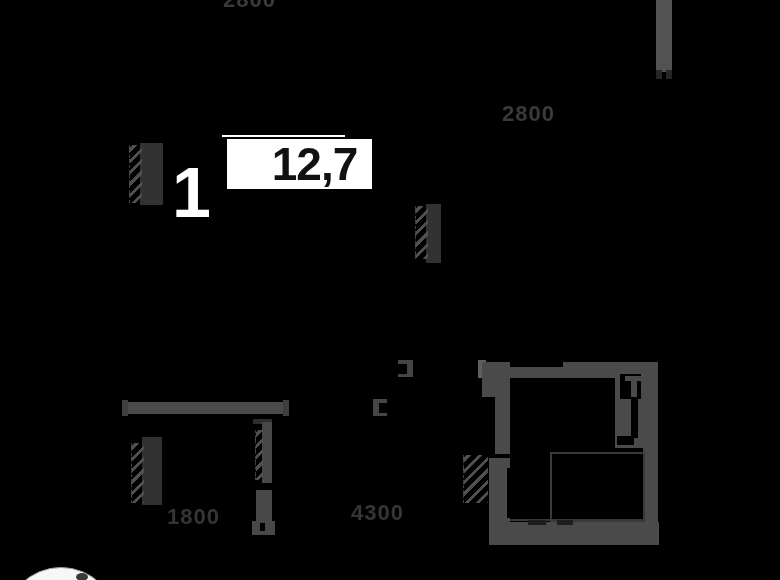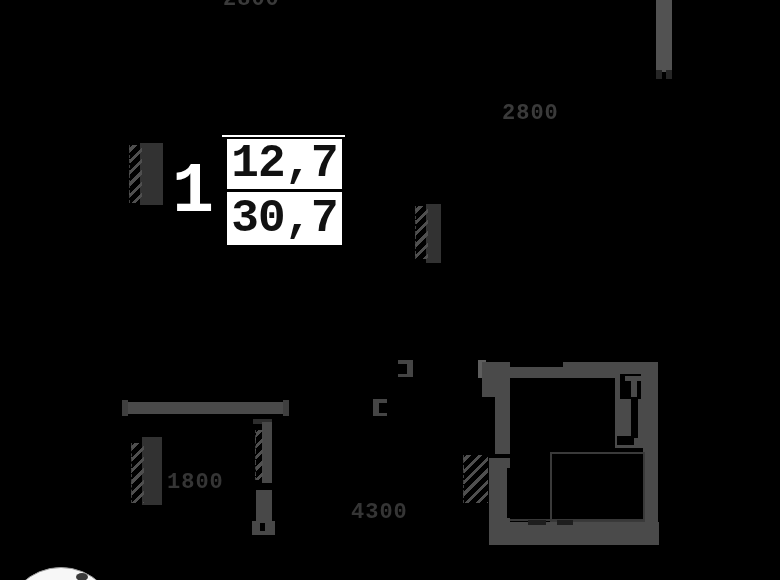--- a/index.html
+++ b/index.html
@@ -1,72 +1,72 @@
 <!DOCTYPE html>
 <html><head>
 <meta charset="utf-8">
 <style>
   html,body{margin:0;padding:0;background:#000;}
   #stage{
     position:relative;width:684px;height:580px;background:#000;
-    overflow:hidden;font-family:Liberation Mono, monospace;
+    overflow:hidden;font-family:Liberation Sans, sans-serif;
   }
   .wall{position:absolute;background:#4a4a4a;}
   .wall-dark{position:absolute;background:#323232;}
   .dim{
     position:absolute;color:#3a3a3a;font-weight:700;font-size:22px;
     line-height:1;letter-spacing:1px;white-space:nowrap;
   }
   .glaze{
     position:absolute;
     background:repeating-linear-gradient(135deg, transparent 0 2px, #4f4f4f 2px 5px, transparent 5px 8px);
     border-left:1px dashed #3f3f3f;
   }
   .unit-number{
     position:absolute;color:#ffffff;font-weight:700;font-size:70px;line-height:1;
   }
   .area-box-topline{position:absolute;background:#ffffff;}
   .area-cell{
     position:absolute;background:#ffffff;color:#111;
     font-weight:700;font-size:46px;display:flex;align-items:center;justify-content:center;
     letter-spacing:-1px;
+    padding-left:30px;
   }
   .area-divider{position:absolute;background:#000000;}
   .thin-rect{position:absolute;border:2px solid #3a3a3a;background:transparent;}
   .thin-line{position:absolute;background:#383838;}
   .notch{position:absolute;background:#000000;}
   .tick{position:absolute;background:#262626;}
   .logo-circle{
     position:absolute;background:#f7f7f7;border:1px solid #9a9a9a;border-radius:50%;
   }
   .logo-dot{position:absolute;background:#3a3a3a;border-radius:50%;}
 </style>
 </head>
 <body>
 
 <div id="stage">
 
   <div class="dim" style="left:223px;top:-11px;">2800</div>
   <div class="dim" style="left:502px;top:103px;">2800</div>
-  <div class="dim" style="left:167px;top:472px;color:#353535;">1800</div>
+  <div class="dim" style="left:167px;top:506px;color:#353535;">1800</div>
   <div class="dim" style="left:351px;top:502px;color:#353535;">4300</div>
 
   <div class="wall" style="left:656px;top:0;width:16px;height:72px;background:#525252;"></div>
   <div class="tick" style="left:656px;top:70px;width:6px;height:9px;"></div>
   <div class="tick" style="left:666px;top:70px;width:6px;height:9px;"></div>
 
   <div class="wall-dark" style="left:140px;top:143px;width:23px;height:62px;"></div>
   <div class="glaze" style="left:129px;top:145px;width:12px;height:58px;"></div>
 
   <div class="unit-number" style="left:172px;top:158px;">1</div>
 
   <div class="area-box-topline" style="left:222px;top:135px;width:123px;height:2px;"></div>
   <div class="area-cell" style="left:227px;top:139px;width:115px;height:50px;">12,7</div>
   <div class="area-divider" style="left:227px;top:189px;width:115px;height:3px;"></div>
-  <div class="area-cell" style="left:227px;top:192px;width:115px;height:53px;">30,7</div>
 
   <div class="wall-dark" style="left:426px;top:204px;width:15px;height:59px;"></div>
   <div class="glaze" style="left:415px;top:206px;width:12px;height:53px;"></div>
 
   <div class="wall" style="left:124px;top:402px;width:165px;height:12px;"></div>
   <div class="tick" style="left:122px;top:400px;width:6px;height:16px;background:#3f3f3f;"></div>
   <div class="tick" style="left:283px;top:400px;width:6px;height:16px;background:#3f3f3f;"></div>
 
   <div class="wall-dark" style="left:142px;top:437px;width:20px;height:68px;"></div>
   <div class="glaze" style="left:131px;top:443px;width:12px;height:60px;"></div>

